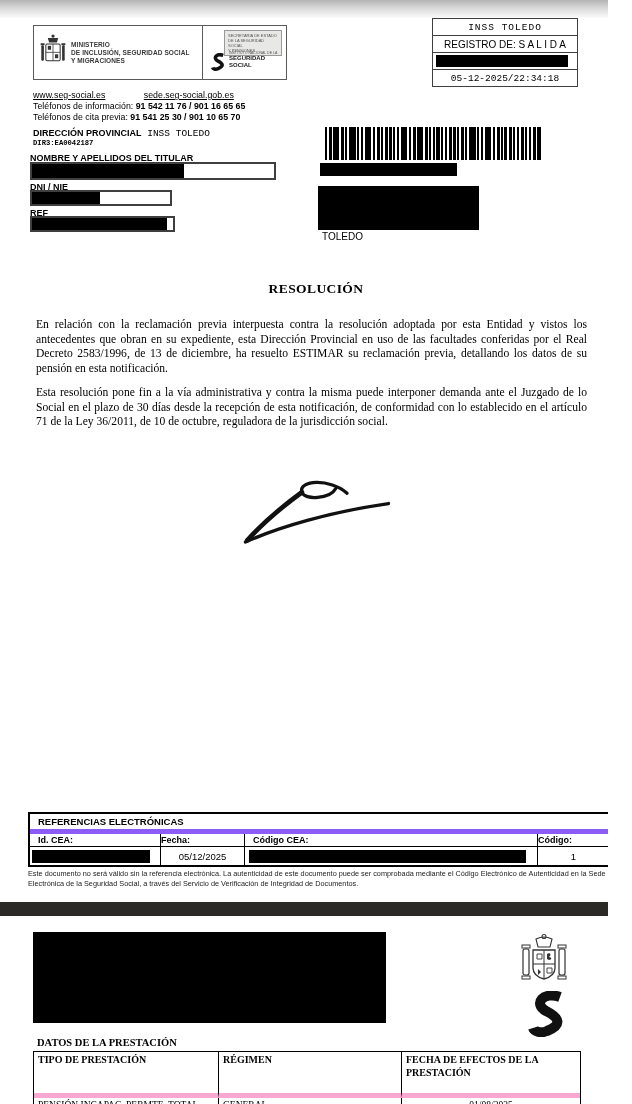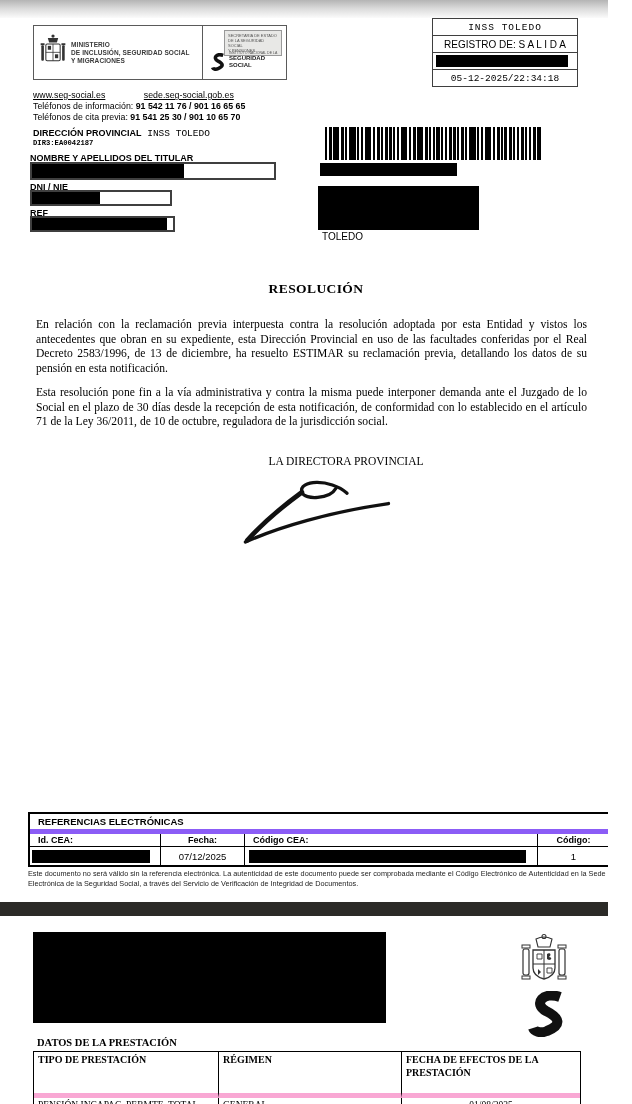--- a/index.html
+++ b/index.html
@@ -74,21 +74,21 @@
   .fdo { left:40px; top:566px; width:584px; text-align:center; padding-left:28px;
     font-family:"Liberation Serif",serif; font-size:11.5px; }
 
   
   .ref-table { left:28px; top:812px; width:583px; border:2px solid #000; background:#fff;
     display:grid; grid-template-columns:131px 84px 293px 1fr; }
   .ref-title { grid-column:1 / span 4; font-weight:bold; font-size:9.5px; padding:2px 0 2px 8px;
     border-bottom:5px solid #8b5cf6; }
   .ref-h { font-weight:bold; font-size:9px; padding:1px 0; border-bottom:1px solid #000; }
   .ref-h.l { padding-left:8px; }
-  .ref-h.c { text-align:center; }
+  .ref-h.c { }
   .ref-h.br, .ref-v.br { border-right:1px solid #000; }
   .ref-v { font-size:9.5px; height:18px; display:flex; align-items:center; }
   .ref-v.c { justify-content:center; }
   .ref-red1 { width:118px; height:13px; margin-left:2px; }
   .ref-red2 { width:277px; height:13px; margin-left:4px; }
 
   .legal { left:28px; top:869px; width:584px; font-size:7.3px; line-height:9.6px; color:#1c1c1c; }
 
   .separator { left:0; top:902px; width:632px; height:14px; background:#2b2a27; }
 
@@ -209,41 +209,40 @@
 
   <div class="abs barcode"></div>
   <div class="abs redaction" style="left:320px; top:163px; width:137px; height:13px;"></div>
   <div class="abs redaction" style="left:318px; top:186px; width:161px; height:44px;"></div>
   <div class="abs toledo">TOLEDO</div>
 
   <div class="abs res-title">RESOLUCIÓN</div>
   <div class="para p1">En relación con la reclamación previa interpuesta contra la resolución adoptada por esta Entidad y vistos los antecedentes que obran en su expediente, esta Dirección Provincial en uso de las facultades conferidas por el Real Decreto 2583/1996, de 13 de diciembre, ha resuelto ESTIMAR su reclamación previa, detallando los datos de su pensión en esta notificación.</div>
   <div class="para p2">Esta resolución pone fin a la vía administrativa y contra la misma puede interponer demanda ante el Juzgado de lo Social en el plazo de 30 días desde la recepción de esta notificación, de conformidad con lo establecido en el artículo 71 de la Ley 36/2011, de 10 de octubre, reguladora de la jurisdicción social.</div>
 
-  <div class="abs signer-title">LA DIRECTORA PROVINCIAL</div>
 
   <div class="abs signature">
     <svg width="160" height="80" viewBox="0 0 170 80">
       <path d="M118 20 C 100 4 66 6 70 19 C 73 28 100 26 106 15" fill="none" stroke="#111" stroke-width="3.5" stroke-linecap="round"></path>
       <path d="M70 19 C 55 30 30 50 12 70" fill="none" stroke="#111" stroke-width="5" stroke-linecap="round"></path>
       <path d="M10 72 C 45 56 100 40 162 31" fill="none" stroke="#111" stroke-width="3.5" stroke-linecap="round"></path>
     </svg>
   </div>
 
 
   <div class="abs ref-table">
     <div class="ref-title">REFERENCIAS ELECTRÓNICAS</div>
     <div class="ref-h l br">Id. CEA:</div>
     <div class="ref-h c br">Fecha:</div>
     <div class="ref-h l br">Código CEA:</div>
     <div class="ref-h c">Código:</div>
     <div class="ref-v br">
       <span class="redaction ref-red1"></span>
     </div>
-    <div class="ref-v c br">07/12/2025</div>
+    <div class="ref-v c br">05/12/2025</div>
     <div class="ref-v br">
       <span class="redaction ref-red2"></span>
     </div>
     <div class="ref-v c">1</div>
   </div>
 
   <div class="abs legal">Este documento no será válido sin la referencia electrónica. La autenticidad de este documento puede ser comprobada mediante el Código Electrónico de Autenticidad en la Sede Electrónica de la Seguridad Social, a través del Servicio de Verificación de Integridad de Documentos.</div>
 
   <div class="abs separator"></div>
 

